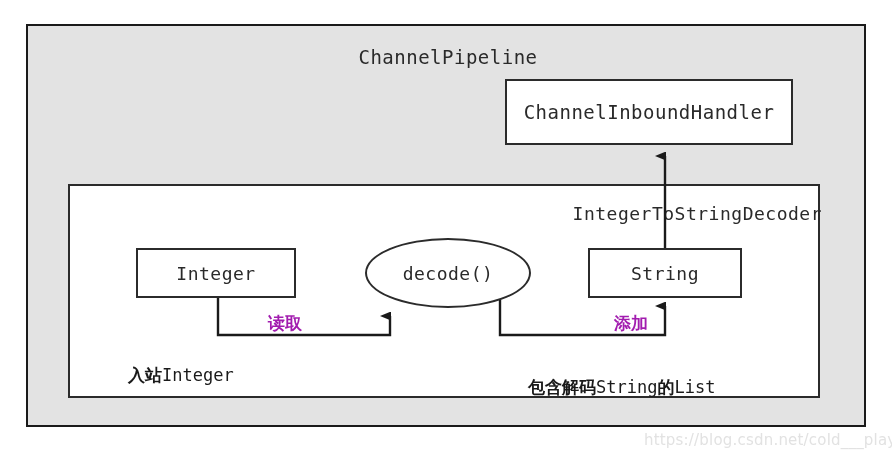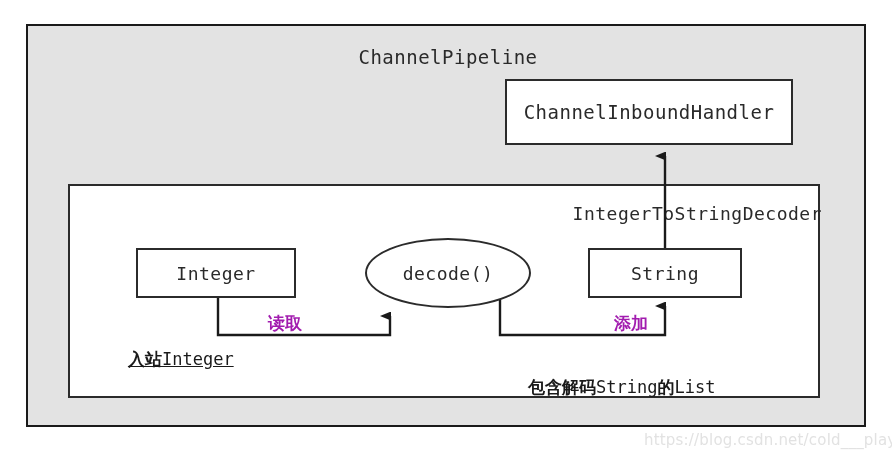--- a/index.html
+++ b/index.html
@@ -166,21 +166,21 @@
     color: #1a1a1a;
     white-space: nowrap;
   }
   .caption .cjk {
     font-family: "DejaVu Sans", "Liberation Sans", sans-serif;
     font-weight: bold;
   }
   .caption .mono {
     font-family: "DejaVu Sans Mono", "Liberation Mono", monospace;
   }
-  .caption-left  { left: 128px; top: 348px; text-decoration: underline; }
+  .caption-left  { left: 128px; top: 364px; }
   .caption-right { left: 528px; top: 352px; margin-top: 24px; }
 
   
   .watermark {
     position: absolute;
     left: 644px;
     top: 431px;
     font-family: "DejaVu Sans", "Liberation Sans", sans-serif;
     font-size: 15px;
     color: #e2e2e2;

